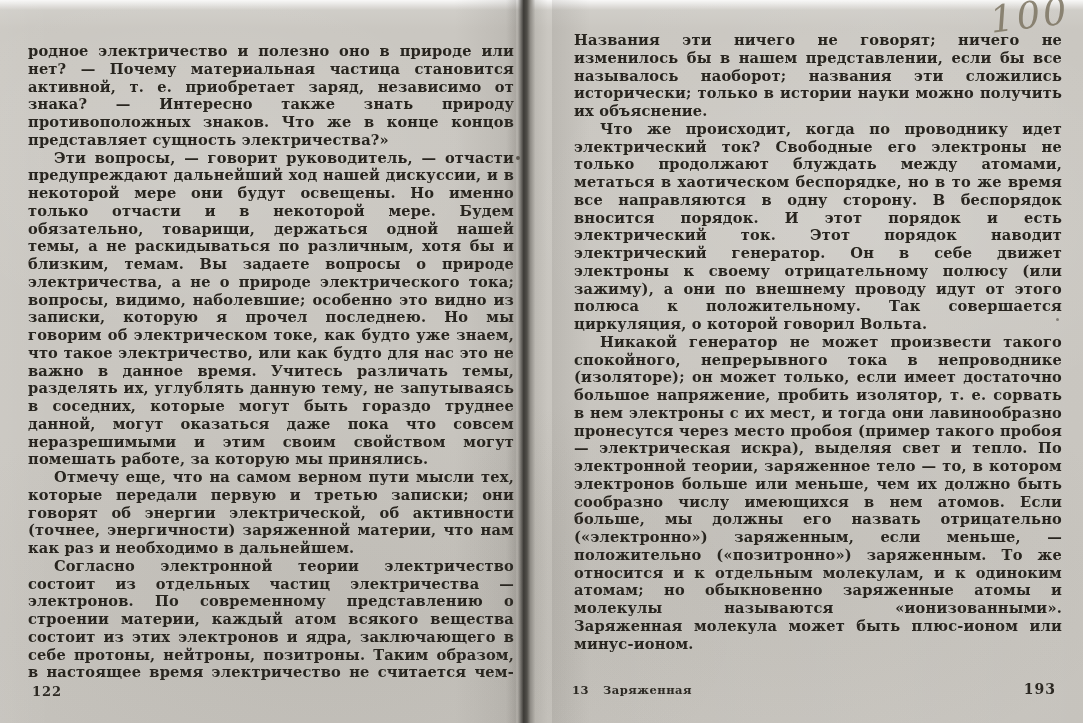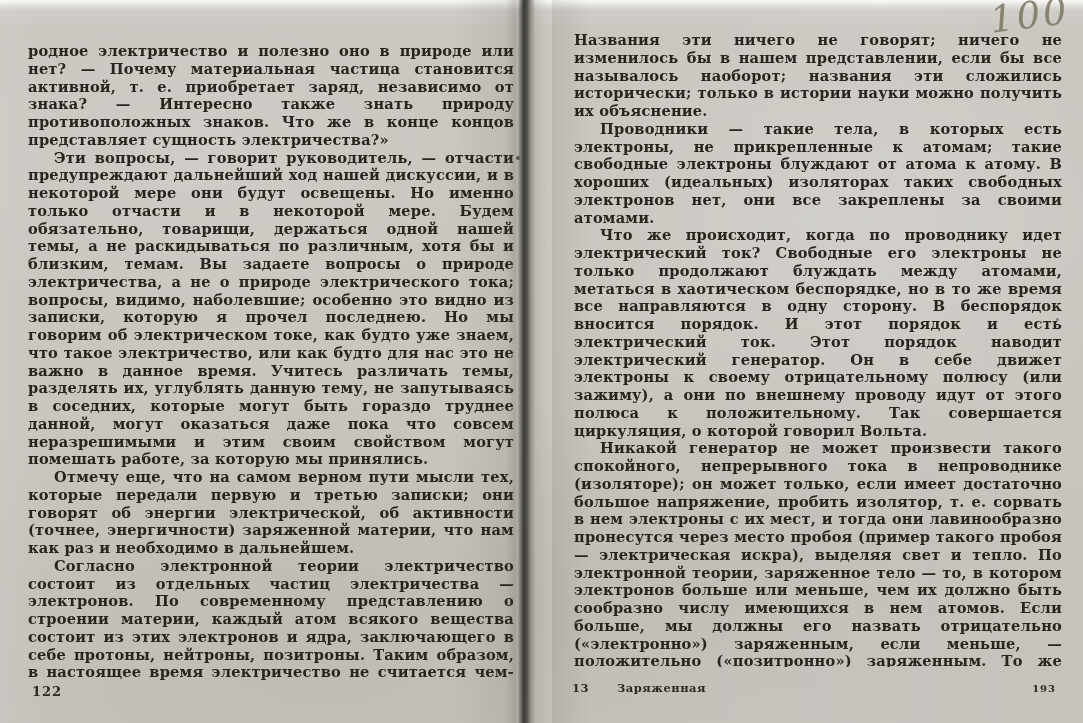--- a/index.html
+++ b/index.html
@@ -49,22 +49,22 @@
   .pagenum-left{
     position:absolute; left:32px; top:684px; color:#2c2923;
     font-size:13px; font-weight:bold; letter-spacing:1px;
   }
   .footer-right{
     position:absolute; left:20px; top:681px; width:484px;
     display:flex; justify-content:space-between; align-items:baseline;
     color:#2c2923;
   }
   .sig{font-size:11.5px; font-weight:bold; letter-spacing:0.5px;}
-  .sig .sig-num{margin-right:28px;}
-  .pagenum-right{font-size:10px; font-weight:bold; letter-spacing:1px;}
+  .sig .sig-num{margin-right:14px;}
+  .pagenum-right{font-size:14px; font-weight:bold; letter-spacing:1px;}
   .handwritten{
     position:absolute; left:990px; top:-6px;
     font-size:37px; font-style:italic; font-weight:normal;
     color:rgba(125,116,97,0.85); transform:rotate(-7deg);
     letter-spacing:3px;
   }
   .speck{position:absolute; left:516px; top:156px; width:4px; height:4px;
     border-radius:50%; background:#5a564f;}
   .speck2{position:absolute; left:1056px; top:318px; width:3px; height:3px;
     border-radius:50%; background:#807c74;}
@@ -85,21 +85,20 @@
     <div class="pagenum-left">122</div>
   </div>
 
   <div class="spine"></div>
   <div class="speck"></div>
   <div class="speck2"></div>
 
   <div class="page right">
     <div class="textblock tb-right">
       <p class="cont">Названия эти ничего не говорят; ничего не изменилось бы в нашем представлении, если бы все называлось наоборот; названия эти сложились исторически; только в истории науки можно получить их объяснение.</p>
-      <p class="ind">Проводники — такие тела, в которых есть электроны, не прикрепленные к атомам; такие свободные электроны блуждают от атома к атому. В хороших (идеальных) изоляторах таких свободных электронов нет, они все закреплены за своими атомами.</p>
       <p class="ind">Что же происходит, когда по проводнику идет электрический ток? Свободные его электроны не только продолжают блуждать между атомами, метаться в хаотическом беспорядке, но в то же время все направляются в одну сторону. В беспорядок вносится порядок. И этот порядок и есть электрический ток. Этот порядок наводит электрический генератор. Он в себе движет электроны к своему отрицательному полюсу (или зажиму), а они по внешнему проводу идут от этого полюса к положительному. Так совершается циркуляция, о которой говорил Вольта.</p>
       <p class="ind">Никакой генератор не может произвести такого спокойного, непрерывного тока в непроводнике (изоляторе); он может только, если имеет достаточно большое напряжение, пробить изолятор, т. е. сорвать в нем электроны с их мест, и тогда они лавинообразно пронесутся через место пробоя (пример такого пробоя — электрическая искра), выделяя свет и тепло.  По электронной теории, заряженное тело — то, в котором электронов больше или меньше, чем их должно быть сообразно числу имеющихся в нем атомов. Если больше, мы должны его назвать отрицательно («электронно») заряженным, если меньше, — положительно («позитронно») заряженным. То же относится и к отдельным молекулам, и к одиноким атомам; но обыкновенно заряженные атомы и молекулы называются «ионизованными». Заряженная молекула может быть плюс-ионом или минус-ионом.</p>
 
     </div>
     <div class="footer-right">
       <span class="sig">
         <span class="sig-num">13</span><span>Заряженная</span>
       </span>
       <span class="pagenum-right">193</span>
     </div>

